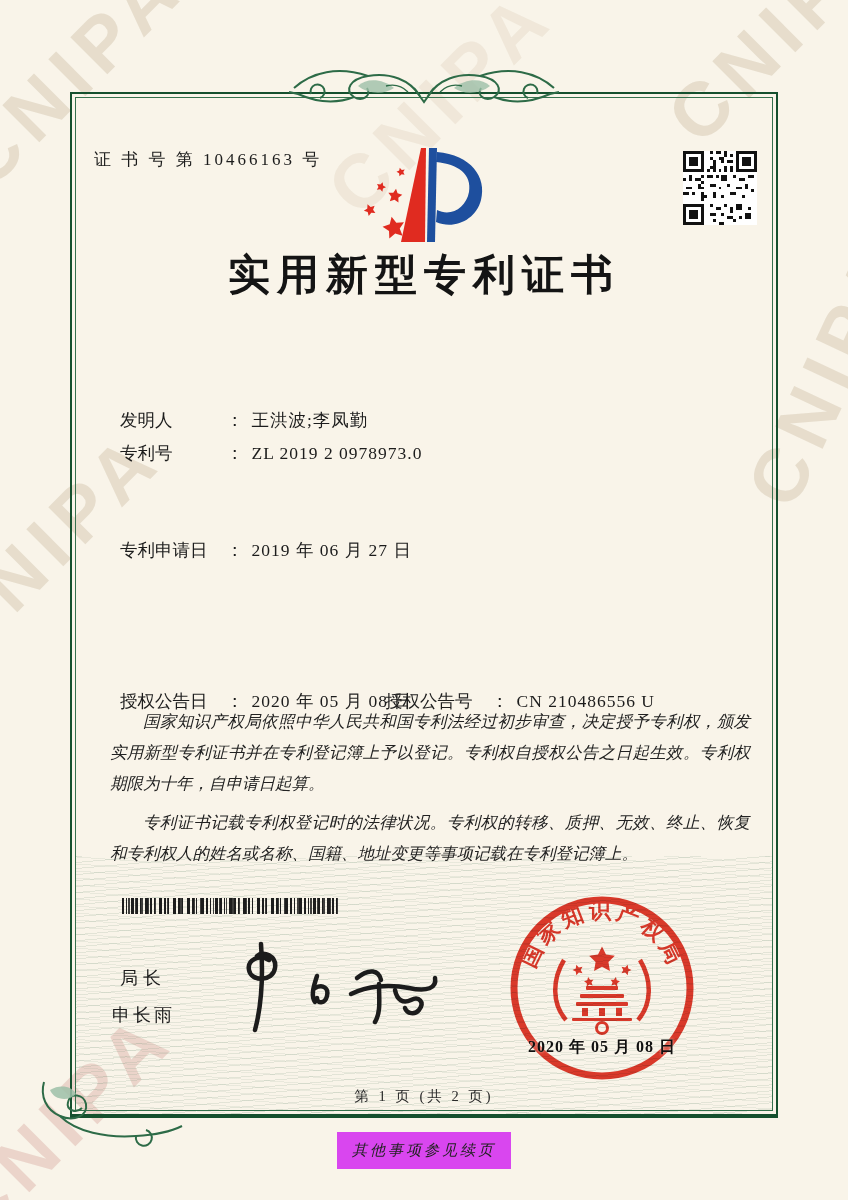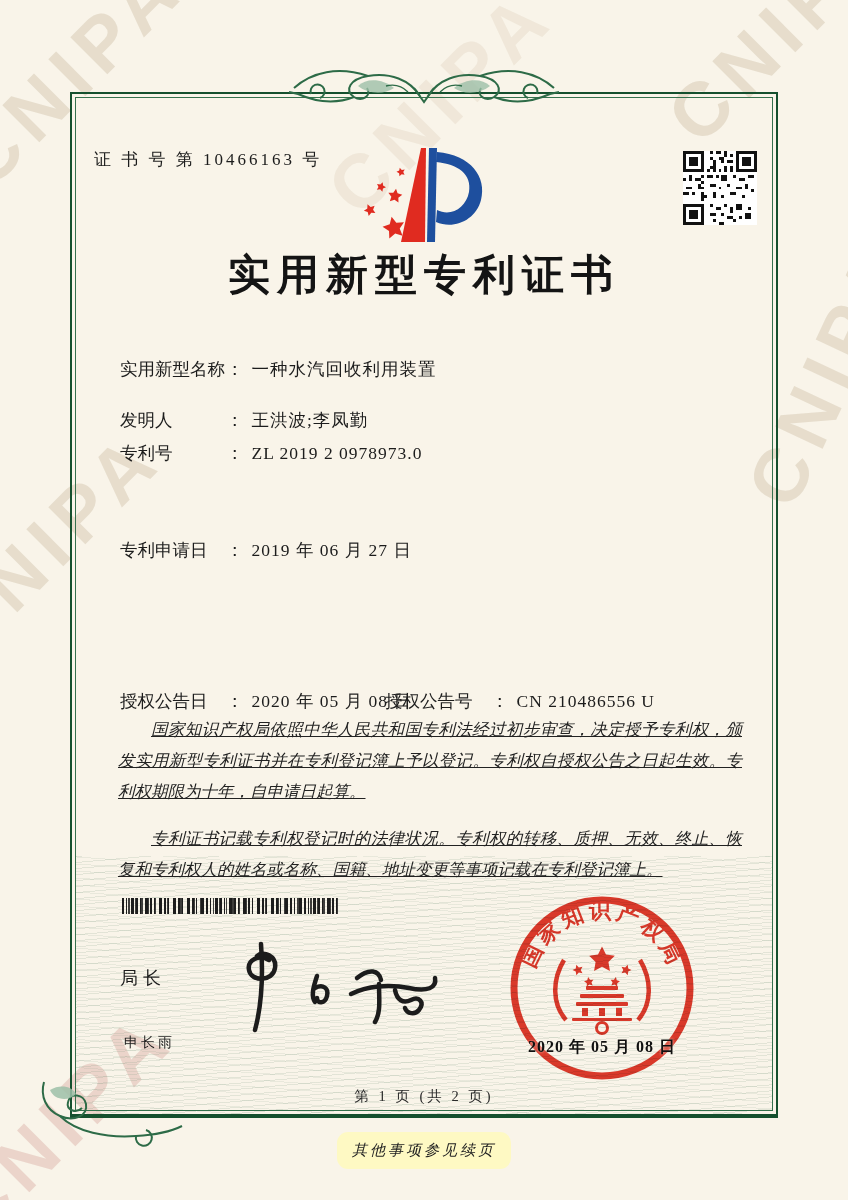--- a/index.html
+++ b/index.html
@@ -53,44 +53,44 @@
   }
   .flabel::after{content:"";display:inline-block;width:100%;}
   .fcolon{display:inline-block;vertical-align:top;}
   .fvalue{display:inline-block;margin-left:8px;vertical-align:top;letter-spacing:1px;}
   .fgroup2{position:absolute;left:265px;top:0;white-space:nowrap;}
   
   .body-text{
     position:absolute;left:102px;top:698px;width:656px;
     font-size:16.5px;line-height:31px;text-align:justify;font-style:italic;color:#222;
   }
-  .body-text p{margin:16px;text-indent:2em;text-decoration:underline;}
+  .body-text p{margin:8px;text-indent:2em;}
   
   .barcode{
     position:absolute;left:122px;top:898px;width:216px;height:16px;
     background:
       repeating-linear-gradient(90deg,#1d1d1d 0 2px,transparent 2px 4px,#1d1d1d 4px 5px,transparent 5px 9px,#1d1d1d 9px 12px,transparent 12px 14px),
       repeating-linear-gradient(90deg,rgba(30,30,30,.85) 0 1px,transparent 1px 6px,rgba(30,30,30,.85) 6px 8px,transparent 8px 13px);
   }
   
   .sig-title{position:absolute;left:120px;top:966px;font-size:18px;letter-spacing:5px;}
-  .sig-name{position:absolute;left:124px;top:1003px;font-size:14px;letter-spacing:3px;margin-top:31px;}
+  .sig-name{position:absolute;left:112px;top:1003px;font-size:18px;letter-spacing:3px;}
   .sig-hand{position:absolute;left:225px;top:938px;}
   
   .seal{position:absolute;left:508px;top:894px;mix-blend-mode:multiply;opacity:.93;}
   .seal-date{
     position:absolute;left:508px;top:1037px;width:188px;text-align:center;
     font-size:16px;font-weight:700;letter-spacing:1px;color:#101010;
     text-shadow:0 0 3px rgba(249,244,233,.9);
   }
   
   .page-info{position:absolute;left:0;top:1087px;width:100%;text-align:center;font-size:14.5px;letter-spacing:3px;color:#2a2a2a;}
   .continuation{
     position:absolute;left:50%;top:1132px;transform:translateX(-50%);
-    background:#fef9c3;padding:9px 15px;font-size:15px;font-style:italic;letter-spacing:3px;color:#222;border-radius:11px;
+    background:#d946ef;padding:9px 15px;font-size:15px;font-style:italic;letter-spacing:3px;color:#222;
   }
 </style>
 </head>
 <body>
 
 <div class="page">
 
   <div class="wm" style="left:-70px;top:30px;">CNIPA</div>
   <div class="wm" style="left:640px;top:-14px;">CNIPA</div>
   <div class="wm faint" style="left:300px;top:58px;">CNIPA</div>
@@ -218,23 +218,20 @@
       <rect x="15" y="22" width="2" height="1"></rect>
         <rect x="19" y="22" width="1" height="1"></rect>
       <rect x="10" y="23" width="1" height="1"></rect>
         <rect x="12" y="24" width="2" height="1"></rect>
         <rect x="17" y="23" width="1" height="1"></rect>
     </g>
   </svg>
 
   <div class="title">实用新型专利证书</div>
 
-  <div class="frow" style="top:356px">
-    <span class="flabel">实用新型名称</span><span class="fcolon">：</span><span class="fvalue">一种水汽回收利用装置</span>
-  </div>
   <div class="frow" style="top:407px">
     <span class="flabel">发明人</span><span class="fcolon">：</span><span class="fvalue">王洪波;李凤勤</span>
   </div>
   <div class="frow" style="top:440px">
     <span class="flabel">专利号</span><span class="fcolon">：</span><span class="fvalue">ZL 2019 2 0978973.0</span>
   </div>
   <div class="frow" style="top:537px">
     <span class="flabel">专利申请日</span><span class="fcolon">：</span><span class="fvalue">2019 年 06 月 27 日</span>
   </div>
   <div class="frow" style="top:688px">

